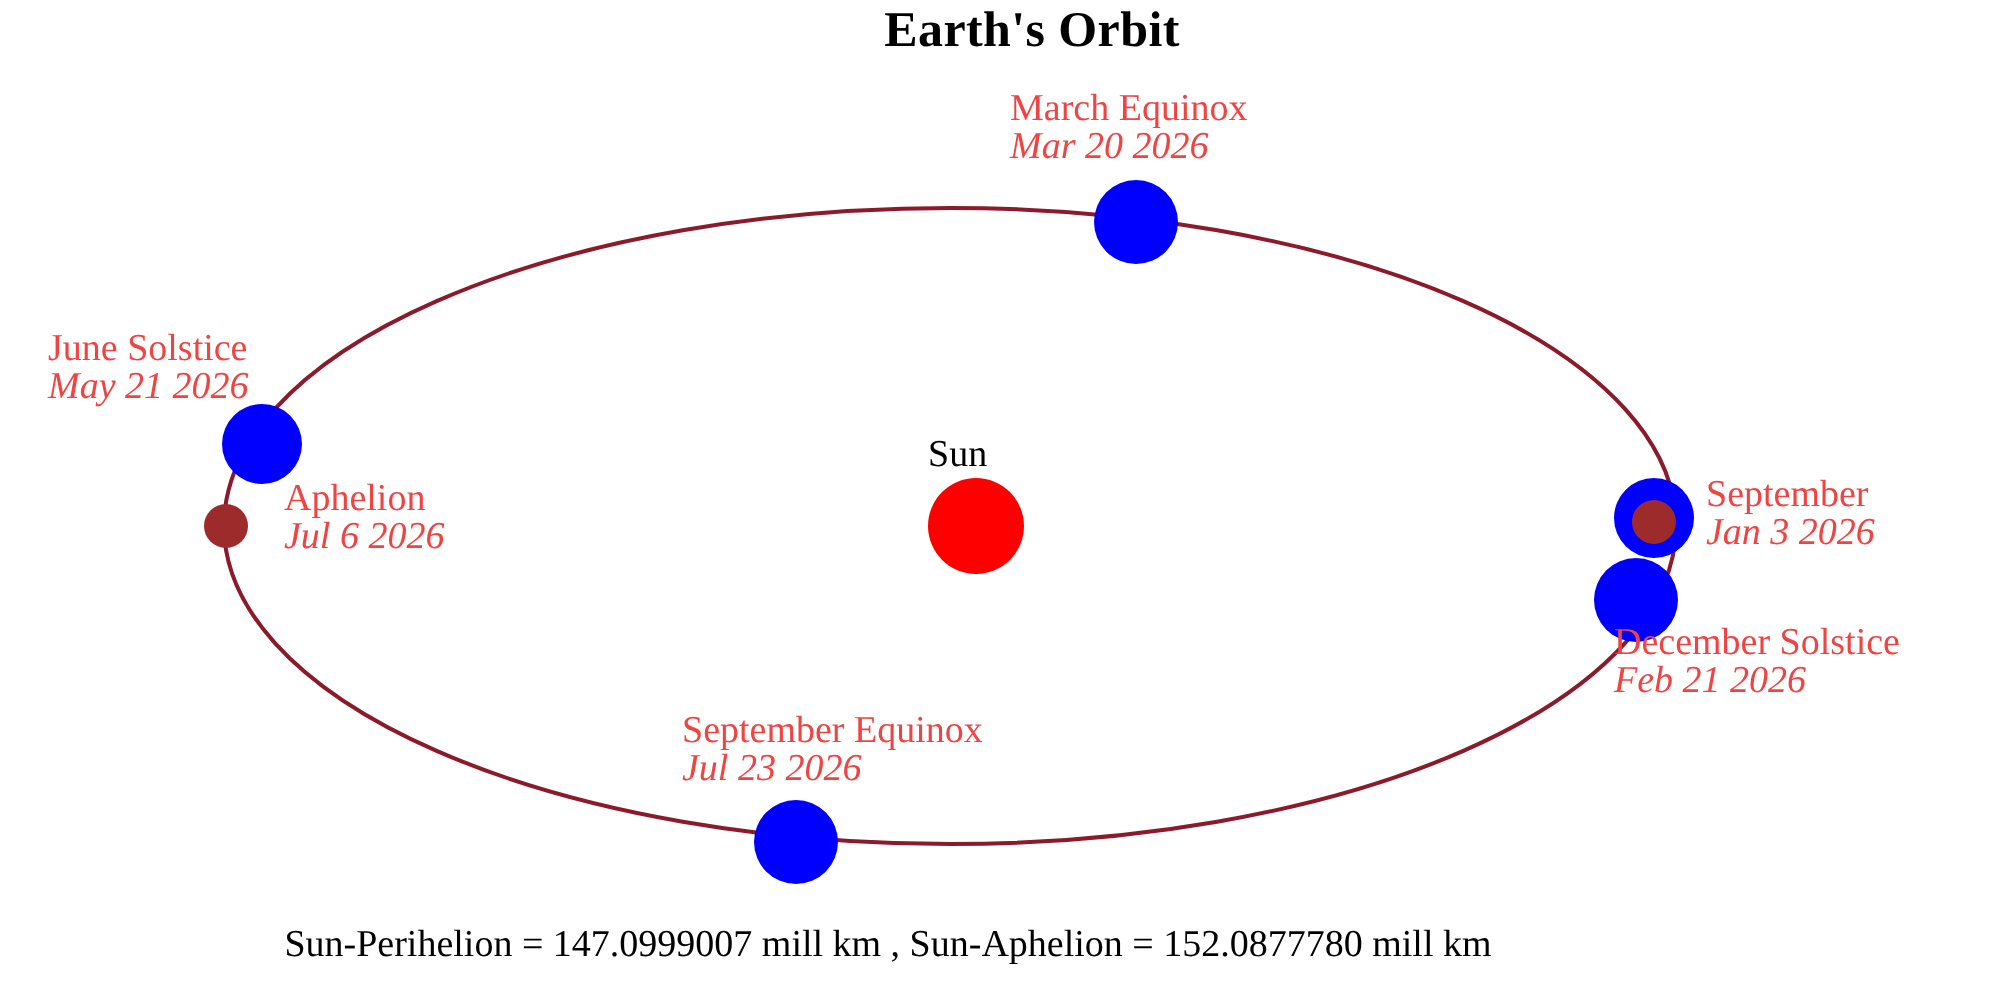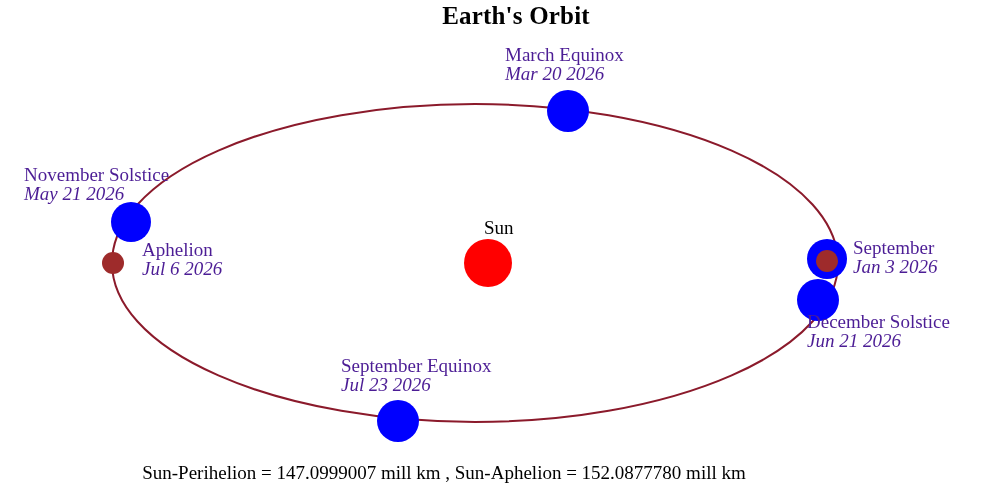--- a/index.html
+++ b/index.html
@@ -43,21 +43,21 @@
     text-align: center;
     font-size: 19px;
     color: #000000;
   }
   .body-marker {
     position: absolute;
     border-radius: 50%;
   }
   .label {
     position: absolute;
-    color: #4c1d95;
+    color: #ef4444;
     line-height: 1.02;
     white-space: nowrap;
   }
   .label .name {
     display: block;
     font-size: 19px;
     font-style: normal;
   }
   .label .date {
     display: block;
@@ -76,50 +76,50 @@
 
 <div id="canvas">
 
   <div class="title">Earth's Orbit</div>
 
   <svg id="orbit-svg" viewBox="0 0 1002 498">
     <ellipse cx="475" cy="263" rx="363" ry="159" fill="none" stroke="#8b1a2b" stroke-width="2"></ellipse>
   </svg>
 
   <div class="body-marker" style="left:464px; top:239px; width:48px; height:48px; background:#ff0000;"></div>
-  <div class="sun-label" style="left:484px; top:217px;">Sun</div>
+  <div class="sun-label" style="left:464px; top:217px;">Sun</div>
 
   <div class="body-marker" style="left:547px; top:90px; width:42px; height:42px; background:#0000ff;"></div>
   <div class="label" style="left:505px; top:45px;">
     <span class="name">March Equinox</span>
     <span class="date">Mar 20 2026</span>
   </div>
 
   <div class="body-marker" style="left:111px; top:202px; width:40px; height:40px; background:#0000ff;"></div>
   <div class="label" style="left:24px; top:165px;">
-    <span class="name">November Solstice</span>
+    <span class="name">June Solstice</span>
     <span class="date">May 21 2026</span>
   </div>
 
   <div class="body-marker" style="left:102px; top:252px; width:22px; height:22px; background:#9e2b2b;"></div>
   <div class="label" style="left:142px; top:240px;font-family:Liberation Serif, serif;">
     <span class="name">Aphelion</span>
     <span class="date">Jul 6 2026</span>
   </div>
 
   <div class="body-marker" style="left:377px; top:400px; width:42px; height:42px; background:#0000ff;"></div>
   <div class="label" style="left:341px; top:356px;">
     <span class="name">September Equinox</span>
     <span class="date">Jul 23 2026</span>
   </div>
 
   <div class="body-marker" style="left:797px; top:279px; width:42px; height:42px; background:#0000ff;"></div>
   <div class="label" style="left:807px; top:312px;">
     <span class="name">December Solstice</span>
-    <span class="date">Jun 21  2026</span>
+    <span class="date">Feb 21  2026</span>
   </div>
 
   <div class="body-marker" style="left:807px; top:239px; width:40px; height:40px; background:#0000ff;"></div>
 
   <div class="body-marker" style="left:816px; top:250px; width:22px; height:22px; background:#9e2b2b;"></div>
   <div class="label" style="left:853px; top:238px;">
     <span class="name">September</span>
     <span class="date">Jan 3 2026</span>
   </div>
 

